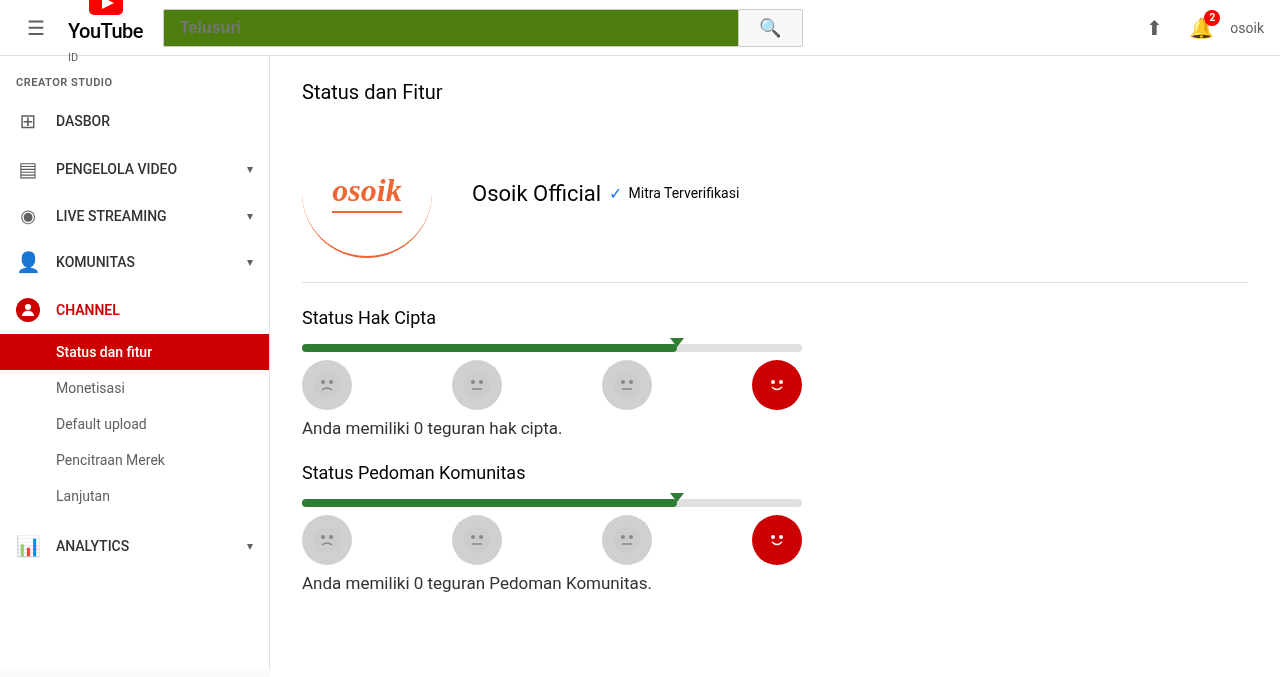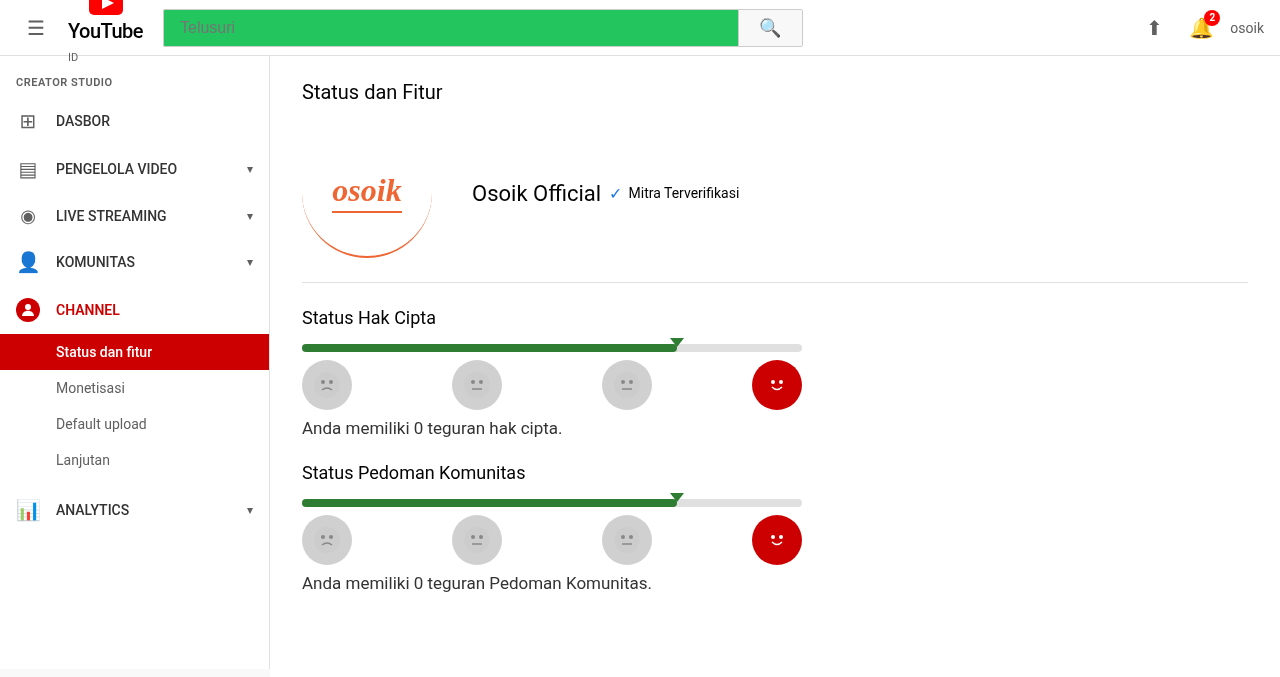--- a/index.html
+++ b/index.html
@@ -12,21 +12,21 @@
       padding: 0 16px; gap: 12px; position: fixed; top: 0; left: 0; right: 0; z-index: 100;
     }
     .hamburger-icon { font-size: 20px; cursor: pointer; color: #606060; }
     .yt-logo { display: flex; align-items: center; gap: 4px; text-decoration: none; margin-right: 8px; flex-direction: column; }
     .yt-logo-icon { width: 34px; height: 24px; }
     .yt-logo-text { font-size: 20px; font-weight: 500; color: #030303; letter-spacing: -0.5px; }
     .yt-logo-id { font-size: 11px; color: #606060; align-self: flex-start; margin-top: 4px; }
     .search-bar { display: flex; flex: 1; max-width: 640px; height: 38px; }
     .search-input {
       flex: 1; border: 1px solid #ccc; border-right: none;
-      padding: 0 16px; font-size: 16px; border-radius: 2px 0 0 2px; outline: none; background: #22c55e;
+      padding: 0 16px; font-size: 16px; border-radius: 2px 0 0 2px; outline: none; background: #4d7c0f; font-weight: bold;
     }
     .search-btn {
       width: 65px; background: #f8f8f8; border: 1px solid #ccc;
       border-radius: 0 2px 2px 0; cursor: pointer; display: flex; align-items: center; justify-content: center;
       color: #606060; font-size: 18px;
     }
     .nav-actions { display: flex; align-items: center; gap: 8px; margin-left: auto; }
     .nav-icon-btn {
       width: 40px; height: 40px; border-radius: 50%; border: none; background: transparent;
       cursor: pointer; display: flex; align-items: center; justify-content: center; font-size: 20px; color: #606060;
@@ -186,20 +186,23 @@
       <div class="sidebar-subitem active">
         <span>Status dan fitur</span>
       </div>
       <div class="sidebar-subitem">
         <span>Monetisasi</span>
       </div>
       <div class="sidebar-subitem">
         <span>Default upload</span>
       </div>
       <div class="sidebar-subitem">
+        <span>Pencitraan Merek</span>
+      </div>
+      <div class="sidebar-subitem">
         <span>Lanjutan</span>
       </div>
     </div>
 
     <div class="sidebar-item" style="margin-top:8px;">
       <span class="sidebar-item-icon">📊</span>
       <span class="sidebar-item-label">ANALYTICS</span>
       <span class="chevron">▾</span>
     </div>
   </aside>

